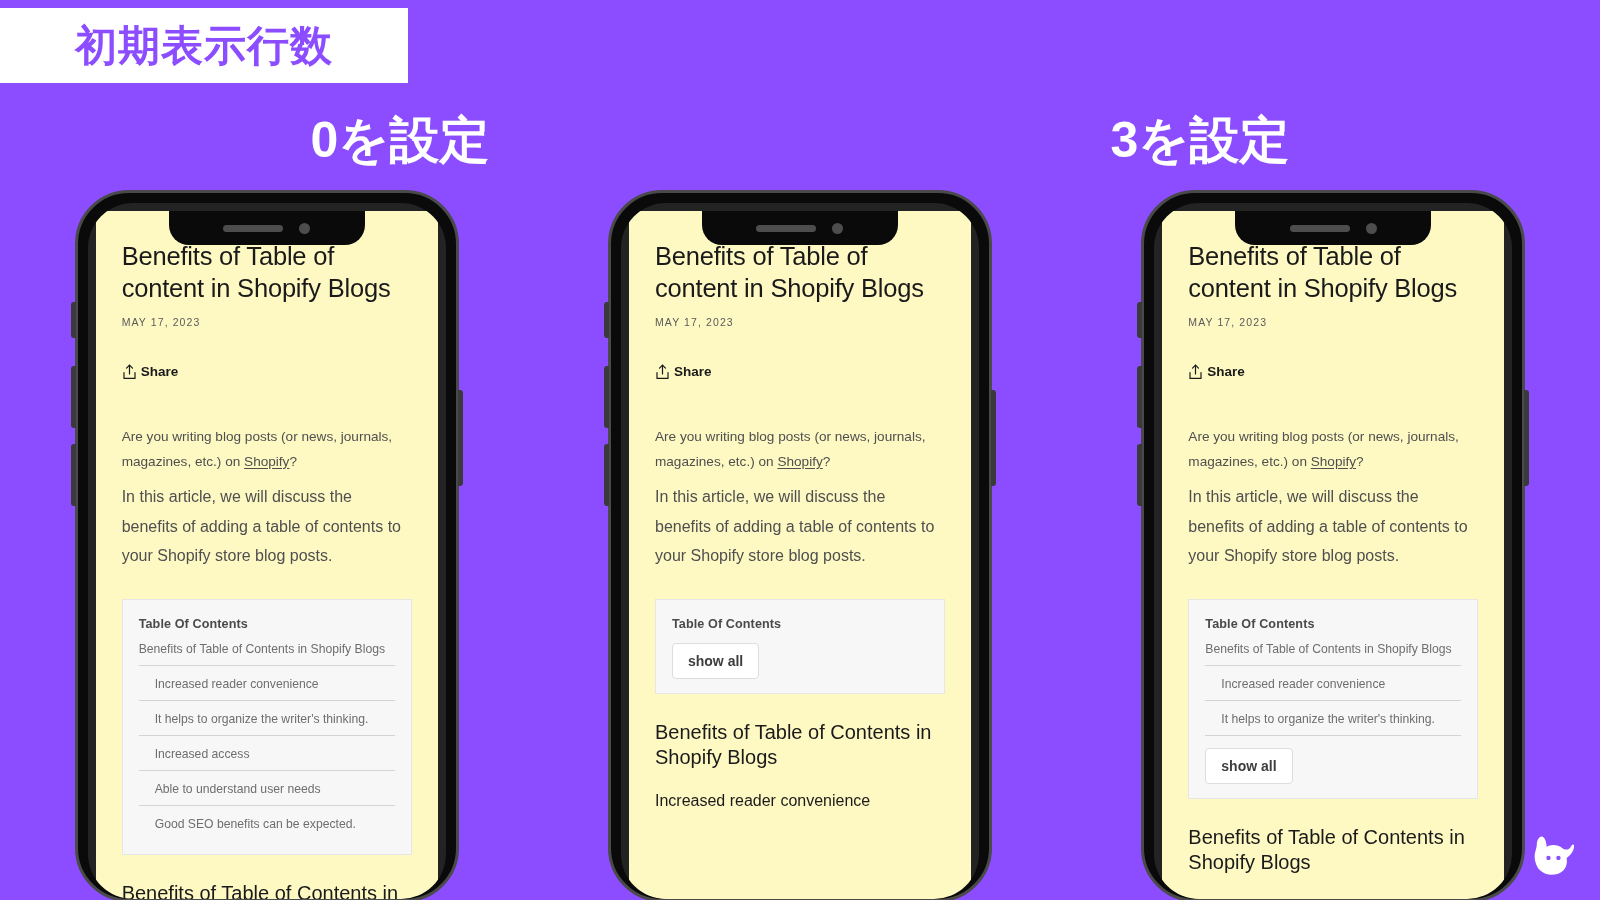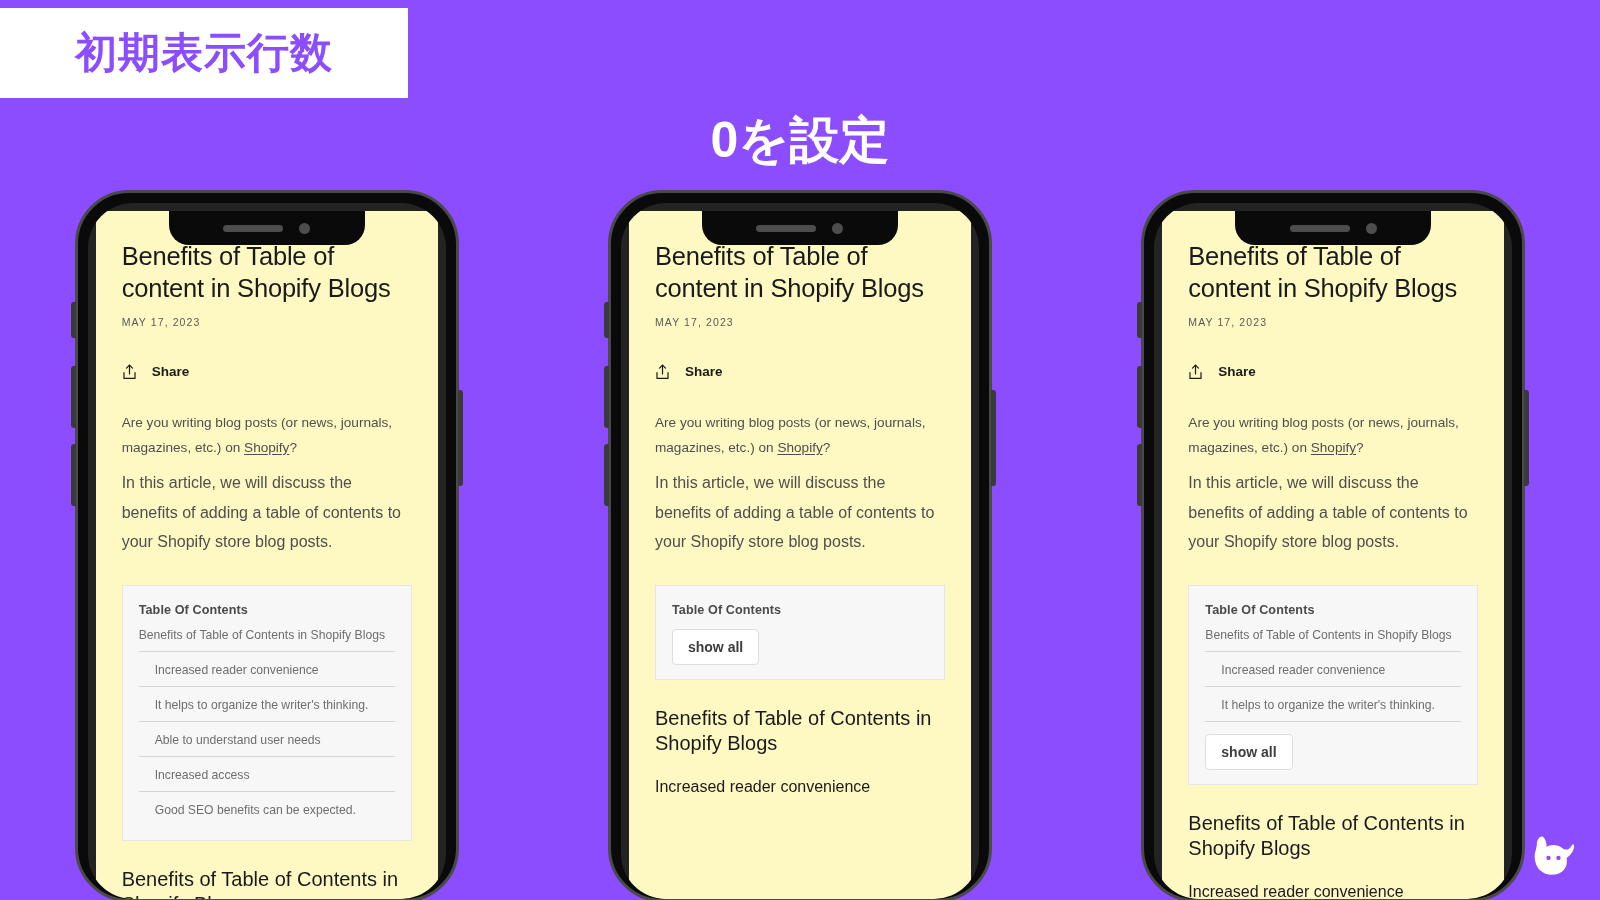--- a/index.html
+++ b/index.html
@@ -15,21 +15,21 @@
     font-family: "Liberation Sans", sans-serif;
     position: relative;
   }
 
   
   .badge {
     position: absolute;
     left: 0;
     top: 8px;
     width: 408px;
-    height: 90px;
+    height: 75px;
     background: #ffffff;
     display: flex;
     align-items: center;
     justify-content: center;
   }
   .badge-text {
     color: #8b4dff;
     font-size: 42px;
     font-weight: bold;
     letter-spacing: 1px;
@@ -181,31 +181,31 @@
   .art-date {
     margin-top: 11px;
     font-size: 10.5px;
     letter-spacing: 1.1px;
     color: #5a5a5a;
     font-weight: 500;
   }
   .share-row {
     margin-top: 36px;
     display: flex;
-    gap: 15px;
+    gap: 4px;
   }
   .share-icon { display: block; }
   .share-label {
     font-size: 13.5px;
     font-weight: bold;
     color: #1a1a1a;
   }
 
   .art-para {
-    margin-top: 30px;
+    margin-top: 44px;
     font-size: 13.6px;
     line-height: 1.85;
     color: #4f4f4f;
   }
   .art-para .link {
     color: #4f4f4f;
     text-decoration: underline;
     text-underline-offset: 2px;
   }
   .art-para-tight {
@@ -296,20 +296,23 @@
 <body>
 
 <div class="badge">
   <span class="badge-text">初期表示行数</span>
 </div>
 
 <div class="captions">
   <div class="caption">
     <span>0を設定</span>
   </div>
+  <div class="caption">
+    <span>3を設定</span>
+  </div>
 </div>
 
 <div class="phones">
 
   <div class="phone-cell">
     <div class="phone">
       <div class="btn-side btn-mute"></div>
       <div class="btn-side btn-volup"></div>
       <div class="btn-side btn-voldn"></div>
       <div class="btn-power"></div>
@@ -338,22 +341,22 @@
 
               <p class="art-para"><span>Are you writing blog posts (or news, journals, magazines, etc.) on </span><a class="link" href="#">Shopify</a><span>?</span></p>
               <p class="art-para-tight">In this article, we will discuss the benefits of adding a table of contents to your Shopify store blog posts.</p>
 
               <div class="toc">
                 <div class="toc-title">Table Of Contents</div>
                 <ul class="toc-list">
                   <li class="toc-item lvl1">Benefits of Table of Contents in Shopify Blogs</li>
                   <li class="toc-item lvl2">Increased reader convenience</li>
                   <li class="toc-item lvl2">It helps to organize the writer's thinking.</li>
+                  <li class="toc-item lvl2">Increased access</li>
                   <li class="toc-item lvl2">Able to understand user needs</li>
-                  <li class="toc-item lvl2">Increased access</li>
                   <li class="toc-item lvl2 last">Good SEO benefits can be expected.</li>
                 </ul>
               </div>
 
               <h2 class="sec-h2">Benefits of Table of Contents in Shopify Blogs</h2>
             </div>
 
           </div>
         </div>
       </div>

